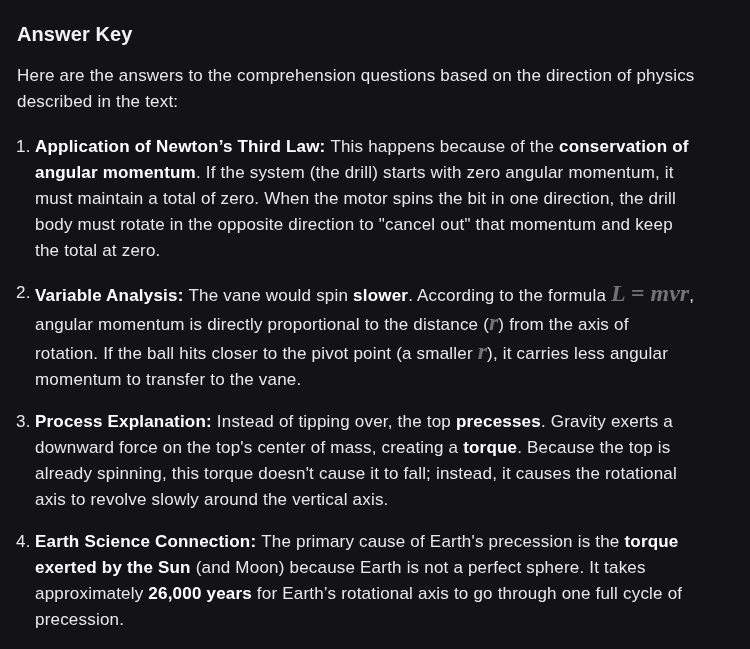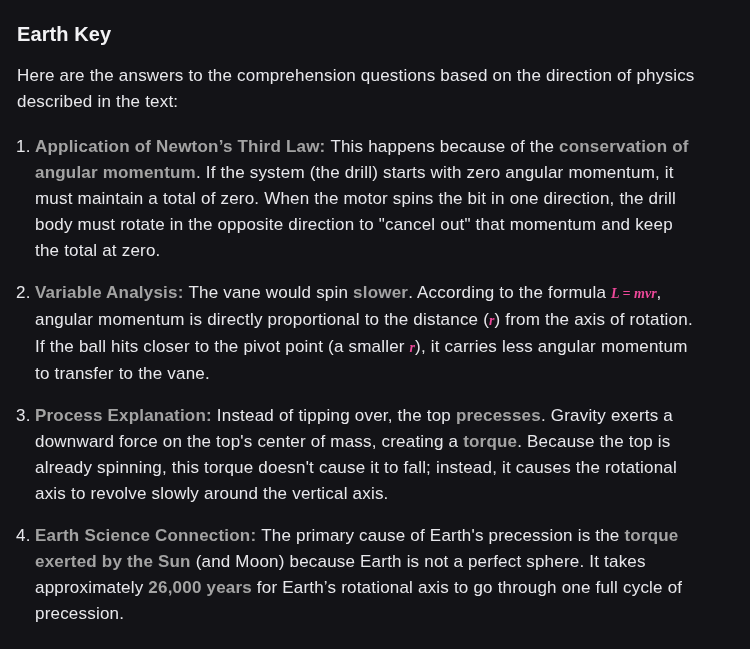--- a/index.html
+++ b/index.html
@@ -45,36 +45,36 @@
   .answer-item:last-child {
     margin-bottom: 0;
   }
   .item-number {
     position: absolute;
     left: -1px;
     top: 0;
   }
   .seg-bold {
     font-weight: 700;
-    color: #a3a3a3;
+    color: #ffffff;
   }
   .seg-math {
     font-family: "Liberation Serif", serif;
     font-style: italic;
     font-weight: 700;
-    color: #ec4899;
-    font-size: 14px;
+    color: #737373;
+    font-size: 24px;
     letter-spacing: 0;
   }
 </style>
 </head>
 <body style="background: rgb(19, 19, 23);">
 
 <div class="page" style="background: rgb(19, 19, 23); color: rgb(232, 232, 236);">
-  <h1 class="title">Earth Key</h1>
+  <h1 class="title">Answer Key</h1>
   <p class="intro">Here are the answers to the comprehension questions based on the direction of physics described in the text:</p>
   <ol class="answer-list">
       <li class="answer-item"><span class="item-number">1.</span><span class="seg-bold">Application of Newton’s Third Law: </span><span class="seg-normal">This happens because of the </span><span class="seg-bold">conservation of angular momentum</span><span class="seg-normal">. If the system (the drill) starts with zero angular momentum, it must maintain a total of zero. When the motor spins the bit in one direction, the drill body must rotate in the opposite direction to "cancel out" that momentum and keep the total at zero.</span></li>
       <li class="answer-item"><span class="item-number">2.</span><span class="seg-bold">Variable Analysis: </span><span class="seg-normal">The vane would spin </span><span class="seg-bold">slower</span><span class="seg-normal">. According to the formula </span><span class="seg-math">L = mvr</span><span class="seg-normal">, angular momentum is directly proportional to the distance (</span><span class="seg-math">r</span><span class="seg-normal">) from the axis of rotation. If the ball hits closer to the pivot point (a smaller </span><span class="seg-math">r</span><span class="seg-normal">), it carries less angular momentum to transfer to the vane.</span></li>
       <li class="answer-item"><span class="item-number">3.</span><span class="seg-bold">Process Explanation: </span><span class="seg-normal">Instead of tipping over, the top </span><span class="seg-bold">precesses</span><span class="seg-normal">. Gravity exerts a downward force on the top's center of mass, creating a </span><span class="seg-bold">torque</span><span class="seg-normal">. Because the top is already spinning, this torque doesn't cause it to fall; instead, it causes the rotational axis to revolve slowly around the vertical axis.</span></li>
       <li class="answer-item"><span class="item-number">4.</span><span class="seg-bold">Earth Science Connection: </span><span class="seg-normal">The primary cause of Earth's precession is the </span><span class="seg-bold">torque exerted by the Sun</span><span class="seg-normal"> (and Moon) because Earth is not a perfect sphere. It takes approximately </span><span class="seg-bold">26,000 years</span><span class="seg-normal"> for Earth’s rotational axis to go through one full cycle of precession.</span></li>
     </ol>
 </div>
 
 </body></html>

